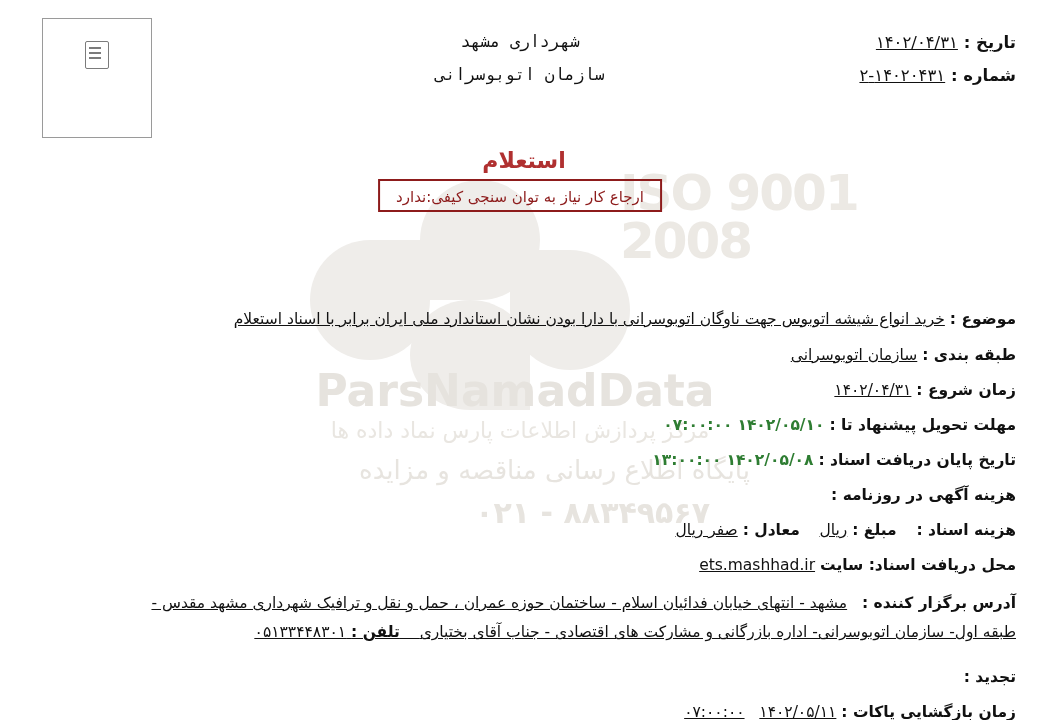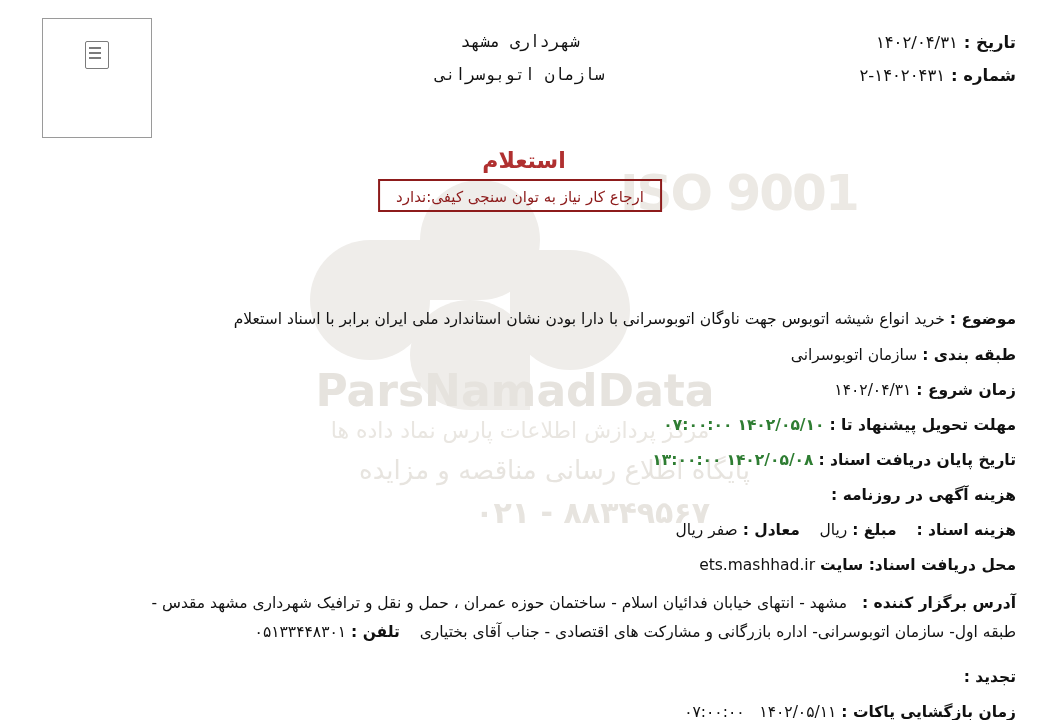--- a/index.html
+++ b/index.html
@@ -187,21 +187,21 @@
   .field-row {
     display: block;
     text-align: right;
     font-size: 15.5px;
     line-height: 1.42;
     margin-bottom: 13px;
     color: #111;
     white-space: nowrap;
   }
   .lbl { font-weight: bold; color: #111; }
-  .val { font-weight: normal; color: #111; }
+  .val { font-weight: normal; color: #111; text-decoration: underline; }
   .val-green { color: #2e7d32; font-weight: bold; }
   .val-mono-time { color: #2e7d32; font-weight: bold; letter-spacing: 0.5px; }
 
   .row-subject { margin-bottom: 14px; margin-top: 36px; }
 
   .row-address {
     text-align: right;
     white-space: normal;
     line-height: 1.9;
   }
@@ -210,20 +210,21 @@
   .tajdid { margin-top: 18px; }
 
   .ltr { direction: ltr; unicode-bidi: embed; display: inline-block; }
 </style>
 </head>
 <body>
 
 <div class="watermark">
   <div class="wm-iso">
     <div>ISO 9001</div>
+    <div>2008</div>
   </div>
   <div class="wm-flower">
     <span style="left:120px;top:0;width:120px;height:120px;"></span>
     <span style="left:10px;top:60px;width:120px;height:120px;border-radius:50% 0 50% 50%;"></span>
     <span style="left:210px;top:70px;width:120px;height:120px;border-radius:0 50% 50% 50%;"></span>
     <span style="left:110px;top:120px;width:120px;height:110px;border-radius:50% 50% 0 50%;"></span>
   </div>
   <div class="wm-text">ParsNamadData</div>
   <div class="wm-sub">مرکز پردازش اطلاعات پارس نماد داده ها</div>
   <div class="wm-site">پایگاه اطلاع رسانی مناقصه و مزایده</div>

